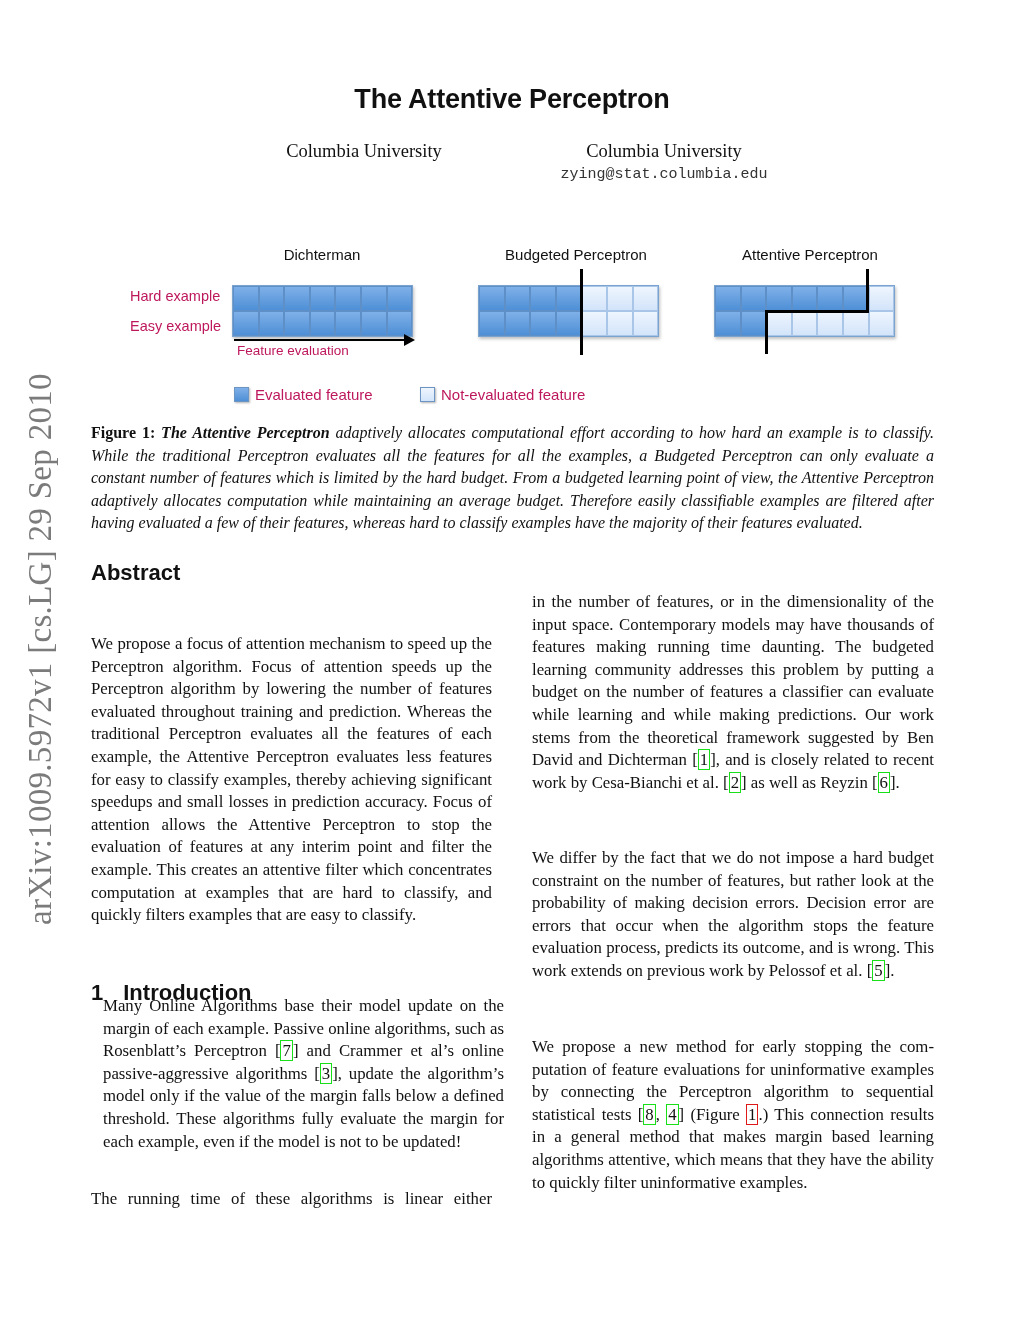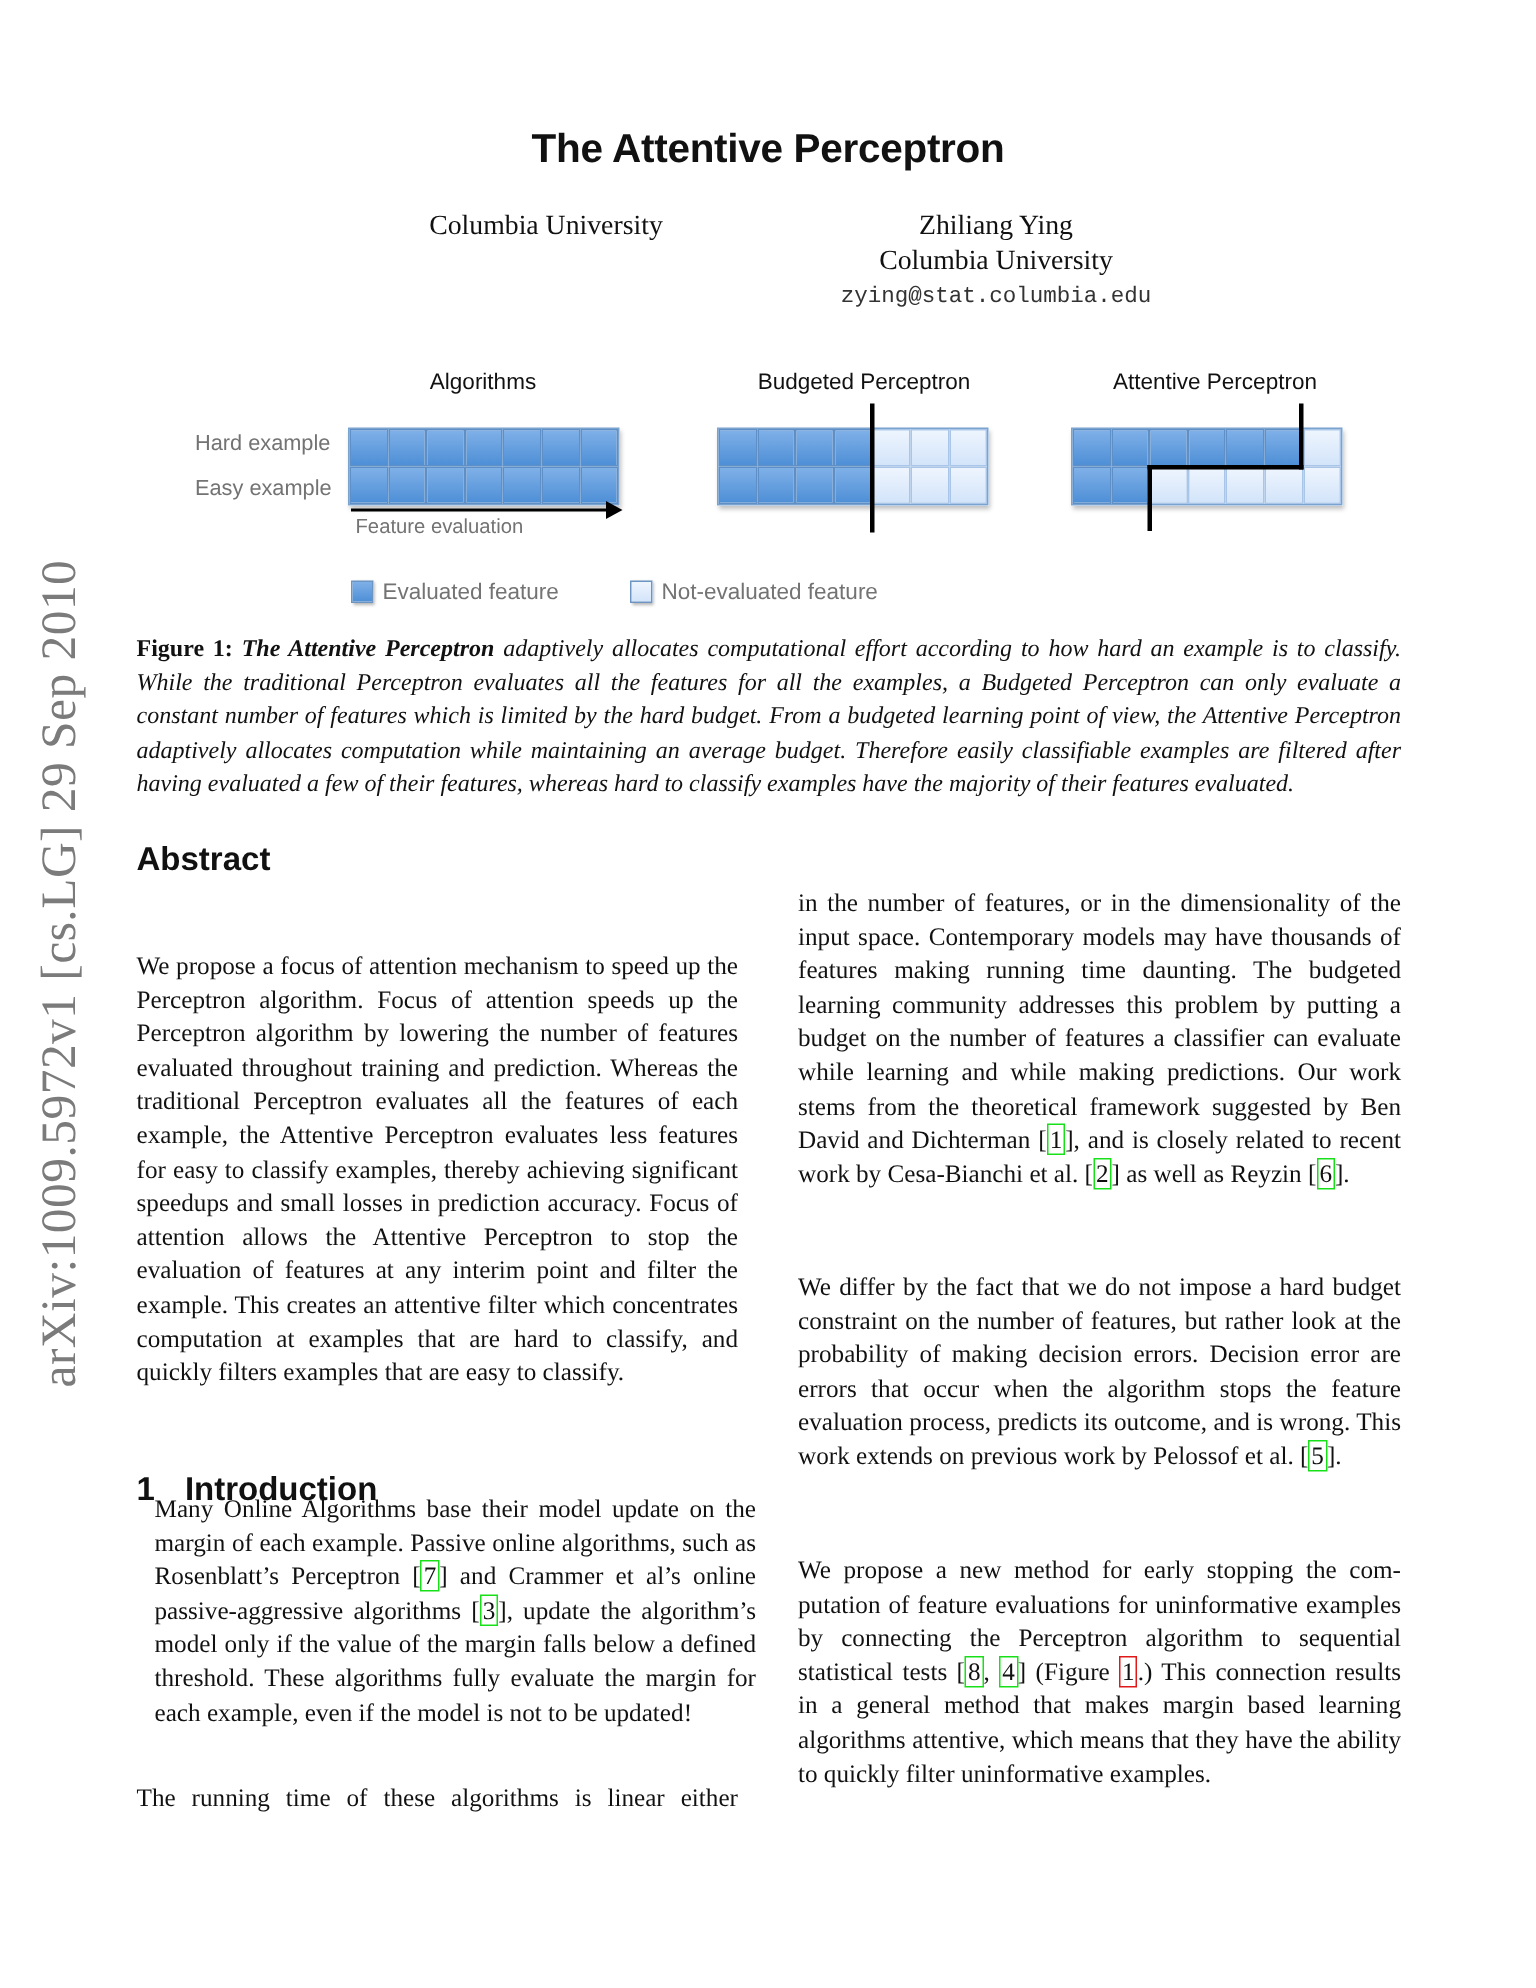--- a/index.html
+++ b/index.html
@@ -2,21 +2,21 @@
 <html><head>
 <meta charset="utf-8">
 <style>
   html, body { margin: 0; padding: 0; background: #ffffff; }
   body { width: 1024px; height: 1325px; position: relative; overflow: hidden; color: #111; font-family: "Liberation Serif", serif; }
   .abs { position: absolute; }
   .title { left: 0; width: 1024px; top: 84px; text-align: center; font-family: "Liberation Sans", sans-serif; font-weight: bold; font-size: 27px; letter-spacing: -0.2px; }
   .author { text-align: center; font-size: 18.5px; line-height: 23px; }
   .author .email { font-family: "Liberation Mono", monospace; font-size: 15px; color: #333; }
   .arxiv { left: 22px; top: 925px; transform-origin: left top; transform: rotate(-90deg); font-family: "Liberation Serif", serif; font-size: 33px; color: #7b7b7b; white-space: nowrap; letter-spacing: 0.3px; }
-  .fig-label { font-family: "Liberation Sans", sans-serif; font-size: 14.5px; color: #737373; white-space: nowrap; text-align: center; }
+  .fig-label { font-family: "Liberation Sans", sans-serif; font-size: 14.5px; color: #be185d; white-space: nowrap; text-align: center; }
   .fig-head { font-family: "Liberation Sans", sans-serif; font-size: 15px; color: #111; white-space: nowrap; text-align: center; }
   .grid { display: grid; grid-template-columns: repeat(7, 25.6px); grid-template-rows: repeat(2, 25px); border: 1px solid #7aa4cf; box-shadow: 1px 2px 3px rgba(0,0,0,0.25); }
   .cell { border: 1px solid #8fb3da; box-sizing: border-box; }
   .cell.ev { background: linear-gradient(#7fb0e8, #4e8fd6); border-color: #5e8fc6; }
   .cell.ne { background: linear-gradient(#eef5fe, #d3e4fa); border-color: #a9c6e8; }
   .vline { background: #000; width: 3px; }
   .hline { background: #000; height: 3px; }
   .legend-swatch { width: 13px; height: 13px; border: 1px solid #6d95c4; box-shadow: 1px 1px 2px rgba(0,0,0,0.3); }
   .caption { left: 91px; width: 843px; top: 422px; font-size: 16px; line-height: 22.6px; text-align: justify; font-style: italic; }
   .caption b.lbl { font-style: normal; font-weight: bold; }
@@ -31,30 +31,29 @@
 <body>
 
 <div class="abs arxiv">arXiv:1009.5972v1  [cs.LG]  29 Sep 2010</div>
 
 <div class="abs title">The Attentive Perceptron</div>
 
 <div class="abs author" style="left:214px; width:300px; top:140px;">
   <div>Columbia University</div>
 </div>
 <div class="abs author" style="left:514px; width:300px; top:140px;">
-  <div>Zhiliang Ying</div>
   <div>Columbia University</div>
   <div class="email">zying@stat.columbia.edu</div>
 </div>
 
 <div>
   <div class="abs fig-label" style="left:130px; top:288px;">Hard example</div>
   <div class="abs fig-label" style="left:130px; top:318px;">Easy example</div>
 
-  <div class="abs fig-head" style="left:232px; width:180px; top:246px;">Algorithms</div>
+  <div class="abs fig-head" style="left:232px; width:180px; top:246px;">Dichterman</div>
   <div class="abs fig-head" style="left:466px; width:220px; top:246px;">Budgeted Perceptron</div>
   <div class="abs fig-head" style="left:710px; width:200px; top:246px;">Attentive Perceptron</div>
 
   <div class="abs grid" id="grid0" style="left:232px; top:285px;">
       <div class="cell ev"></div>
       <div class="cell ev"></div>
       <div class="cell ev"></div>
       <div class="cell ev"></div>
       <div class="cell ev"></div>
       <div class="cell ev"></div>

